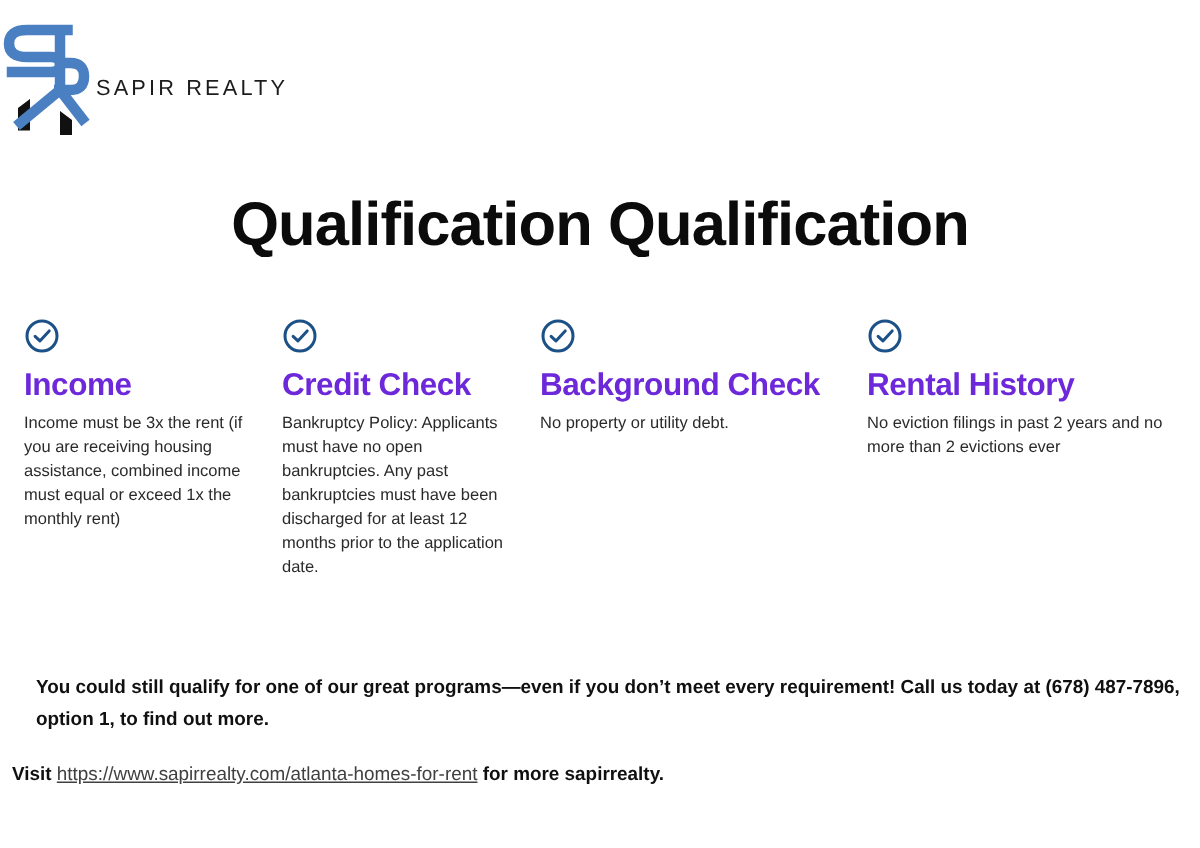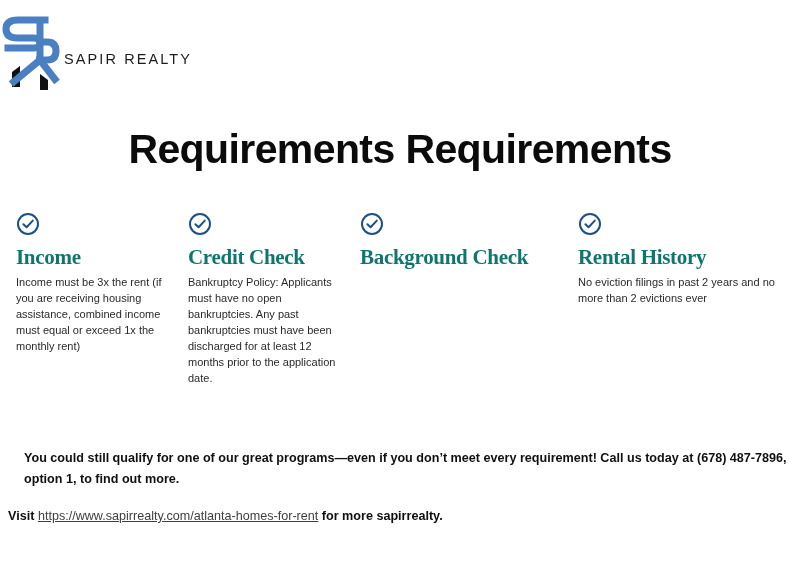--- a/index.html
+++ b/index.html
@@ -70,25 +70,24 @@
   .check-icon {
     display: block;
     width: 24px;
     height: 24px;
     margin-bottom: 9px;
   }
   .col-head {
     font-size: 21px;
     font-weight: bold;
     letter-spacing: -0.3px;
-    color: #0f766e;
+    color: #6d28d9;
     margin: 0 0 6px 0;
     line-height: 1.15;
     white-space: nowrap;
-    font-family: Liberation Serif, serif;
   }
   .col-body {
     font-size: 11px;
     line-height: 1.45;
     color: #2a2a2a;
     margin: 0 0 12px 0;
   }
   .col-body:last-child { margin-bottom: 0; }
 
   
@@ -144,21 +143,21 @@
       <path d="M40 30 L47 30 Q56 30 56 39 Q56 48 47 48 L36 48" fill="none" stroke="#4a7fc1" stroke-width="7" stroke-linejoin="miter"></path>
 
       <path d="M40 48 L57 70" fill="none" stroke="#4a7fc1" stroke-width="7" stroke-linecap="butt"></path>
 
       <path d="M40 48 L11 72" fill="none" stroke="#4a7fc1" stroke-width="7" stroke-linecap="butt"></path>
     </svg>
   </span>
   <span class="logo-wordmark">SAPIR REALTY</span>
 </div>
 
-<h1 class="page-title">Requirements Requirements</h1>
+<h1 class="page-title">Qualification Qualification</h1>
 
 <div class="columns">
 
   <div class="col col-0">
     <span>
       <svg class="check-icon" viewBox="0 0 24 24" xmlns="http://www.w3.org/2000/svg" aria-hidden="true">
         <circle cx="12" cy="12" r="10" fill="none" stroke="#1c5187" stroke-width="2"></circle>
         <path d="M7.4 12.2 L10.6 15.3 L16.8 8.6" fill="none" stroke="#1c5187" stroke-width="2" stroke-linecap="round" stroke-linejoin="round"></path>
       </svg>
     </span>
@@ -178,20 +177,21 @@
   </div>
 
   <div class="col col-2">
     <span>
       <svg class="check-icon" viewBox="0 0 24 24" xmlns="http://www.w3.org/2000/svg" aria-hidden="true">
         <circle cx="12" cy="12" r="10" fill="none" stroke="#1c5187" stroke-width="2"></circle>
         <path d="M7.4 12.2 L10.6 15.3 L16.8 8.6" fill="none" stroke="#1c5187" stroke-width="2" stroke-linecap="round" stroke-linejoin="round"></path>
       </svg>
     </span>
     <h2 class="col-head">Background Check</h2>
+    <p class="col-body">No property or utility debt.</p>
   </div>
 
   <div class="col col-3">
     <span>
       <svg class="check-icon" viewBox="0 0 24 24" xmlns="http://www.w3.org/2000/svg" aria-hidden="true">
         <circle cx="12" cy="12" r="10" fill="none" stroke="#1c5187" stroke-width="2"></circle>
         <path d="M7.4 12.2 L10.6 15.3 L16.8 8.6" fill="none" stroke="#1c5187" stroke-width="2" stroke-linecap="round" stroke-linejoin="round"></path>
       </svg>
     </span>
     <h2 class="col-head">Rental History</h2>

